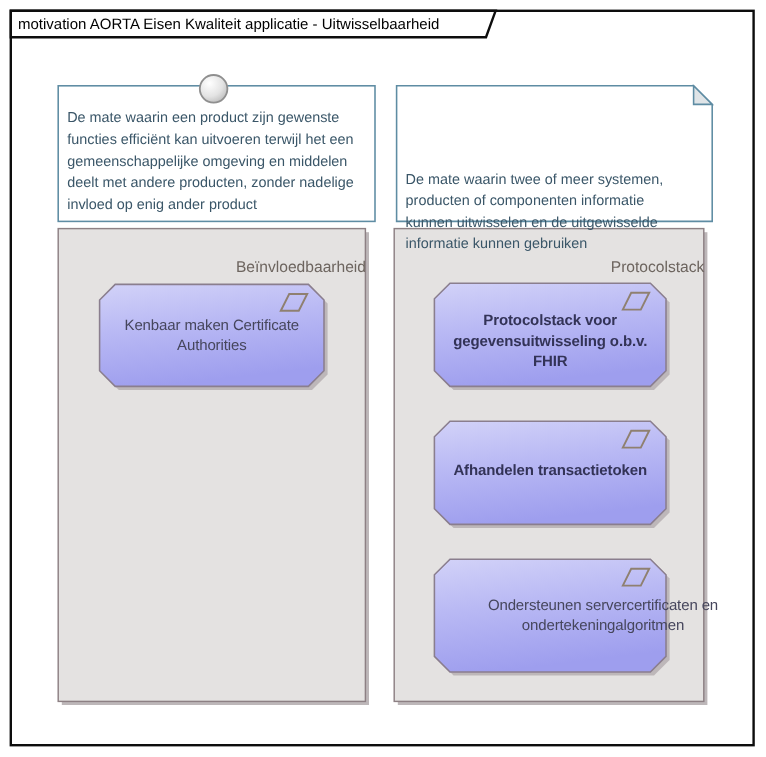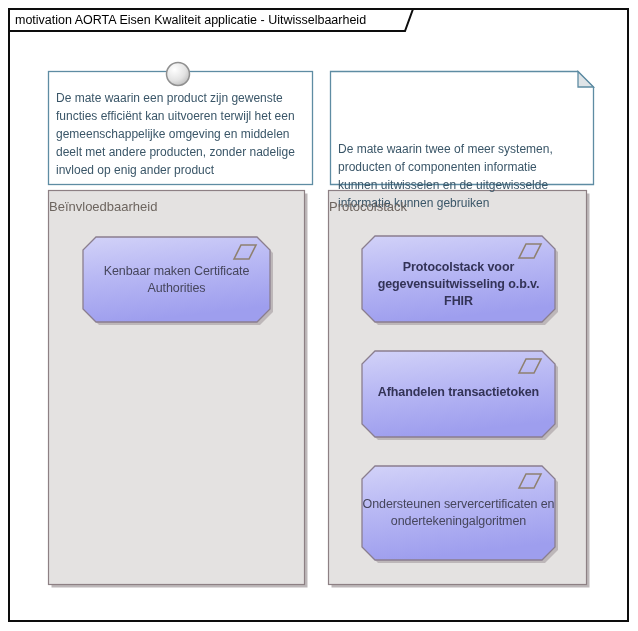--- a/index.html
+++ b/index.html
@@ -12,34 +12,34 @@
   .title-text{
     left:15px;top:13px;width:384px;font-size:12.5px;font-weight:normal;color:#000000;
     white-space:nowrap;
   }
   .note-text{
     font-size:12px;line-height:18px;color:#3a5668;white-space:pre-line;
   }
   .note-text.left-note-text{left:56px;top:89px;width:254px;}
   .note-text.right-note-text{left:338px;top:94px;width:252px;margin-top:46px;}
   .group-label{
-    top:199px;font-size:13px;color:#6d655f;text-align:left;
+    top:215px;font-size:13px;color:#6d655f;text-align:right;
   }
   .group-label.left-group-label{left:49px;width:256px;}
   .group-label.right-group-label{left:329px;width:258px;}
   .req-text{
     display:flex;align-items:center;justify-content:center;text-align:center;
     font-size:12.5px;line-height:17px;color:#46465c;white-space:pre-line;
     letter-spacing:-0.1px;
   }
   .req-text.bold{font-weight:bold;color:#333357;}
   .req-kenbaar{left:83px;top:237px;width:187px;height:85px;border-radius:28px;}
   .req-protocolstack{left:362px;top:236px;width:193px;height:96px;}
   .req-transactietoken{left:362px;top:351px;width:193px;height:82px;}
-  .req-certificaten{left:362px;top:466px;width:193px;height:94px;}
+  .req-certificaten{left:362px;top:466px;width:193px;height:94px;padding-left:44px;}
 </style>
 </head>
 <body>
 
 <svg id="shape-layer" width="638" height="631" viewBox="0 0 638 631">
   <defs>
     <linearGradient id="purpleGrad" x1="0" y1="0" x2="0.25" y2="1">
       <stop offset="0" stop-color="#d2d2f8"></stop>
       <stop offset="0.45" stop-color="#b9b9f4"></stop>
       <stop offset="1" stop-color="#9e9eee"></stop>

